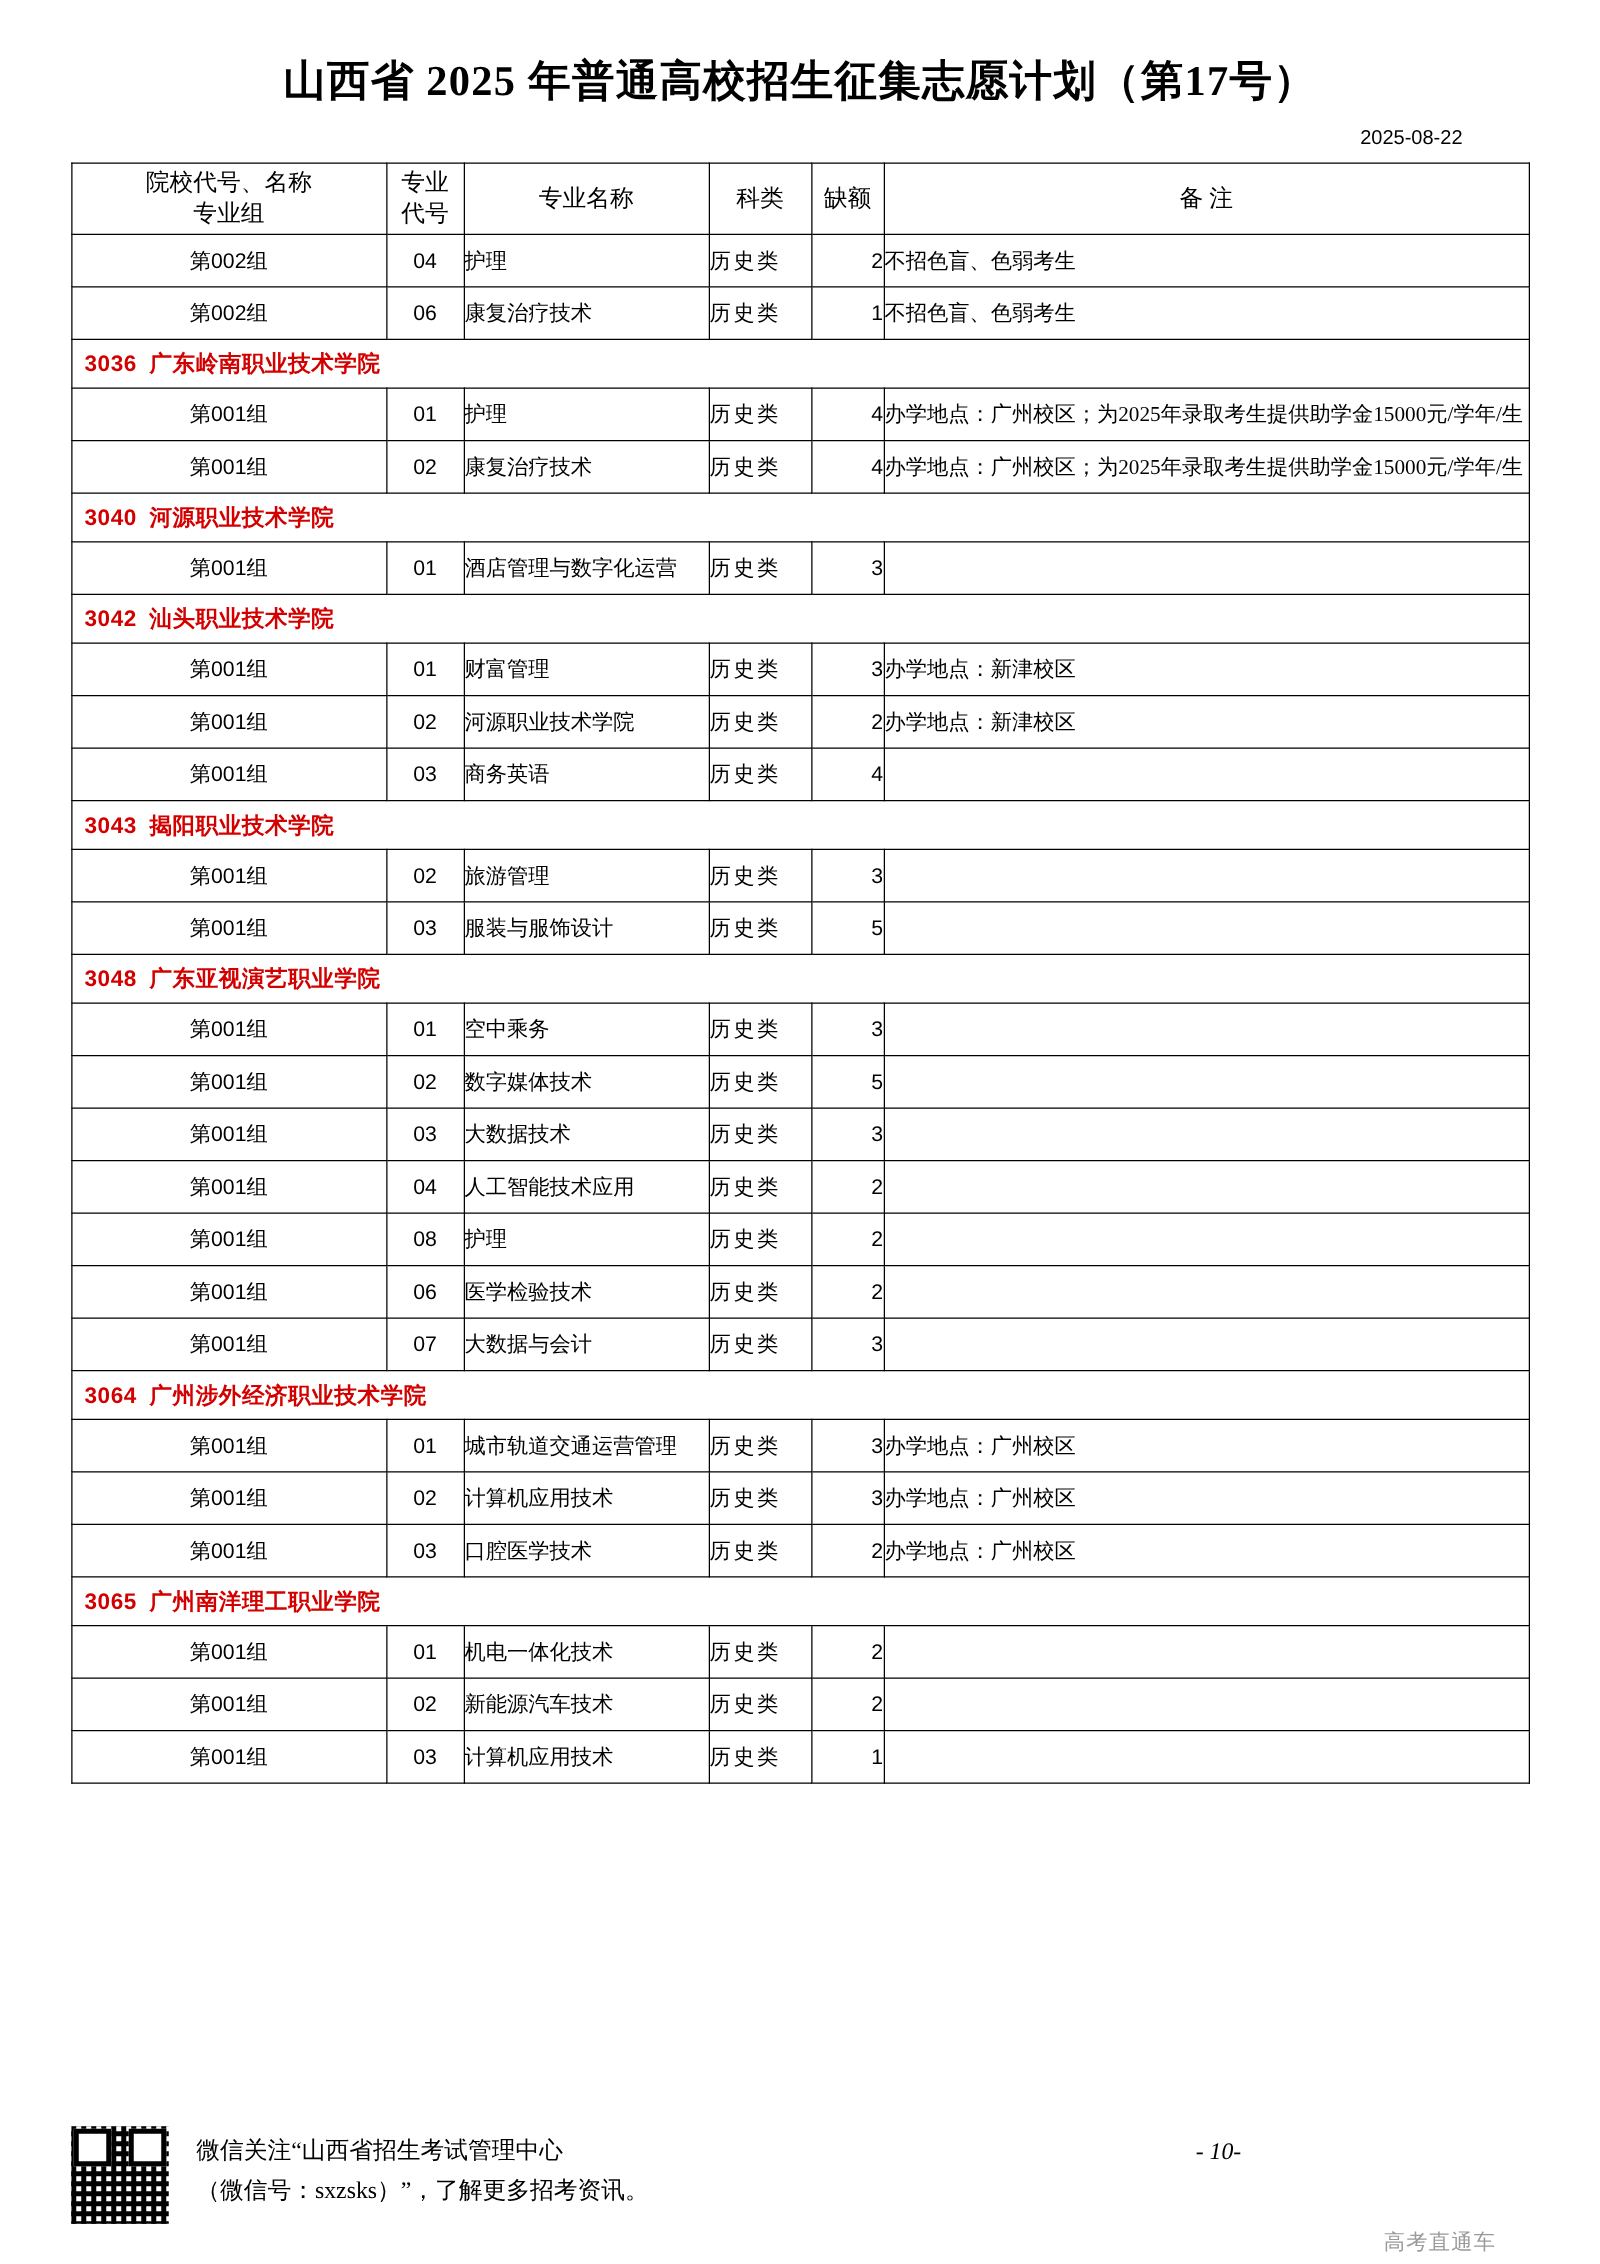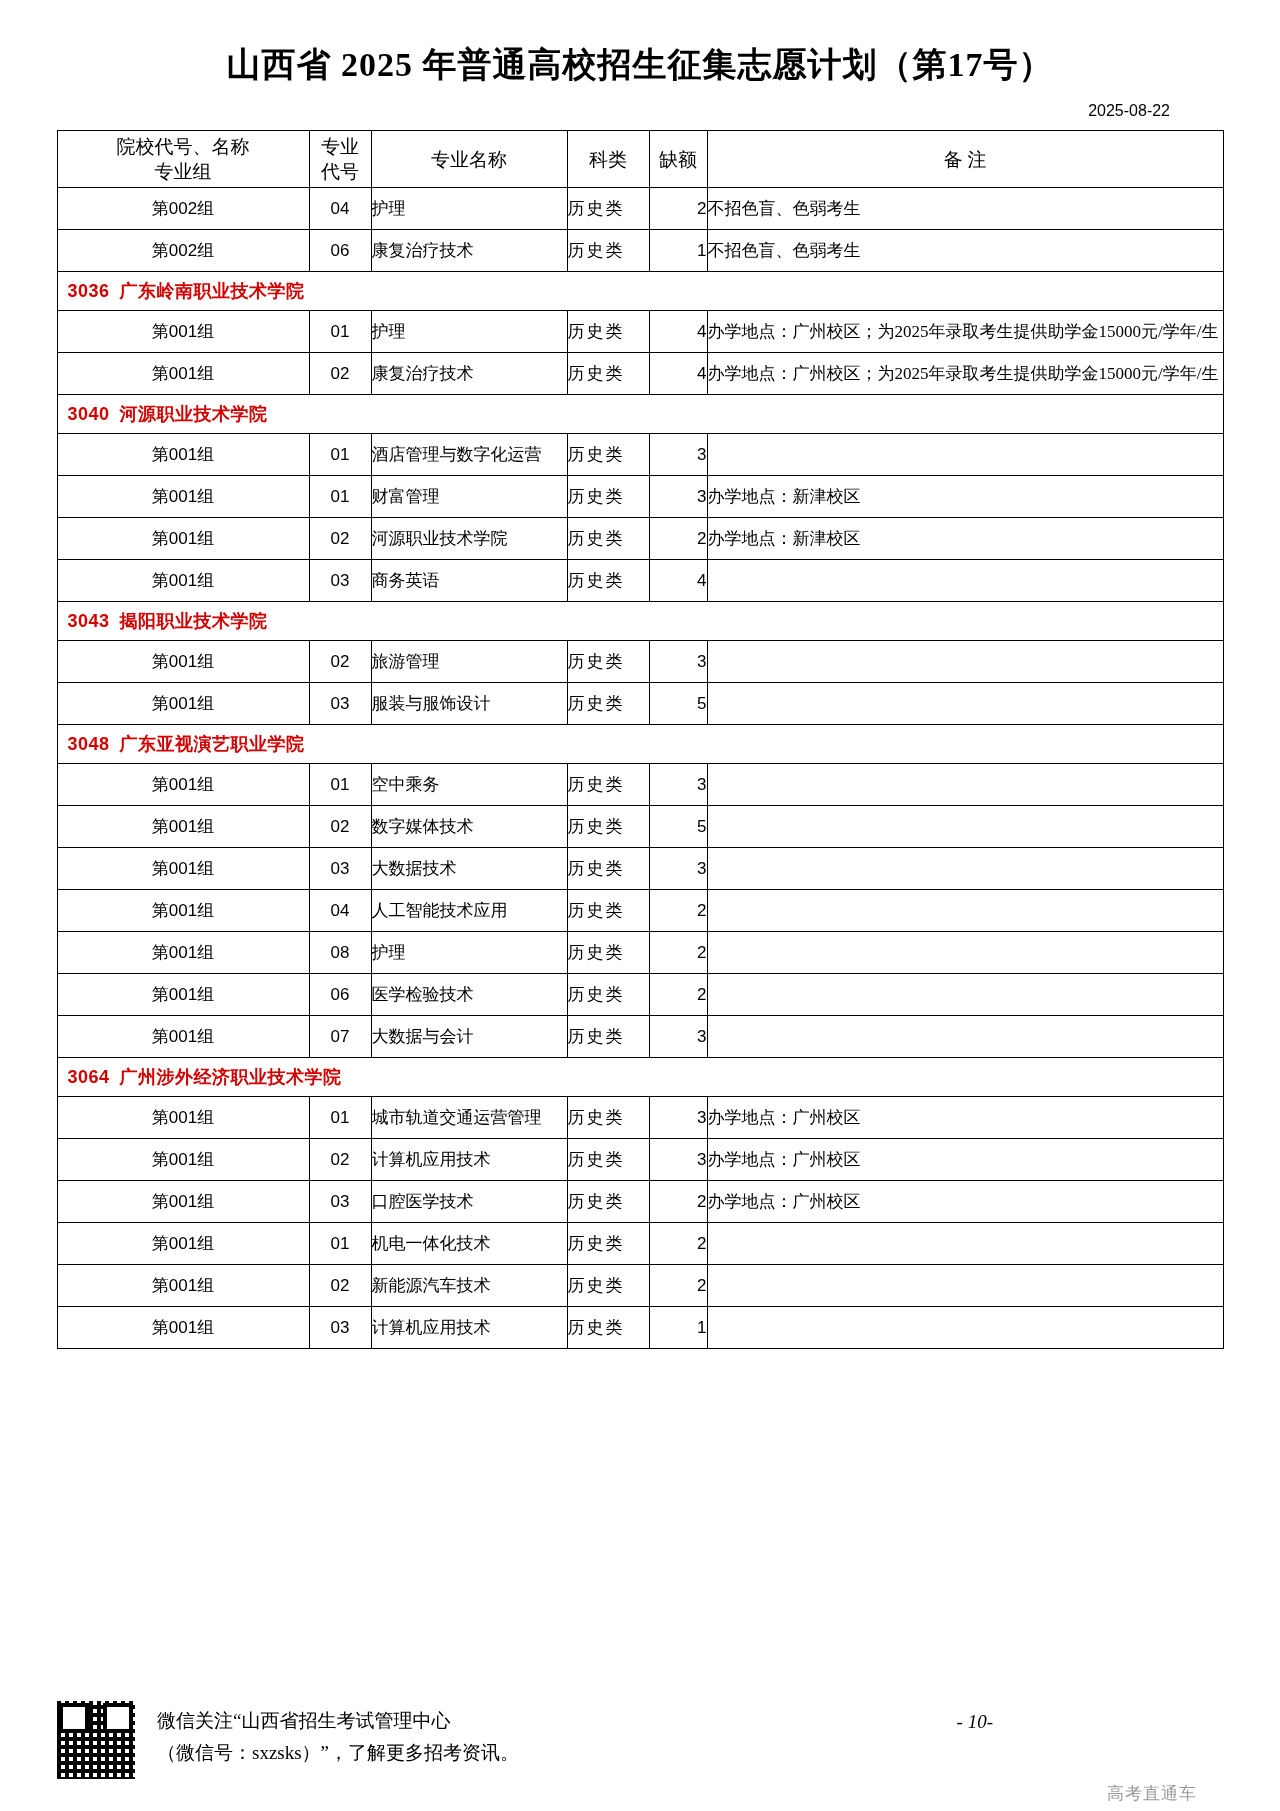--- a/index.html
+++ b/index.html
@@ -244,20 +244,23 @@
           <td colspan="6"><span class="sch-code">3040</span><span>河源职业技术学院</span></td>
         </tr>
         <tr>
           <td class="group">第001组</td>
           <td class="pcode">01</td>
           <td class="pname">酒店管理与数字化运营</td>
           <td class="ptype">历史类</td>
           <td class="vac">3</td>
           <td class="note"></td>
         </tr>
+        <tr class="school">
+          <td colspan="6"><span class="sch-code">3042</span><span>汕头职业技术学院</span></td>
+        </tr>
         <tr>
           <td class="group">第001组</td>
           <td class="pcode">01</td>
           <td class="pname">财富管理</td>
           <td class="ptype">历史类</td>
           <td class="vac">3</td>
           <td class="note">办学地点：新津校区</td>
         </tr>
         <tr>
           <td class="group">第001组</td>
@@ -372,20 +375,23 @@
           <td class="vac">3</td>
           <td class="note">办学地点：广州校区</td>
         </tr>
         <tr>
           <td class="group">第001组</td>
           <td class="pcode">03</td>
           <td class="pname">口腔医学技术</td>
           <td class="ptype">历史类</td>
           <td class="vac">2</td>
           <td class="note">办学地点：广州校区</td>
+        </tr>
+        <tr class="school">
+          <td colspan="6"><span class="sch-code">3065</span><span>广州南洋理工职业学院</span></td>
         </tr>
         <tr>
           <td class="group">第001组</td>
           <td class="pcode">01</td>
           <td class="pname">机电一体化技术</td>
           <td class="ptype">历史类</td>
           <td class="vac">2</td>
           <td class="note"></td>
         </tr>
         <tr>

